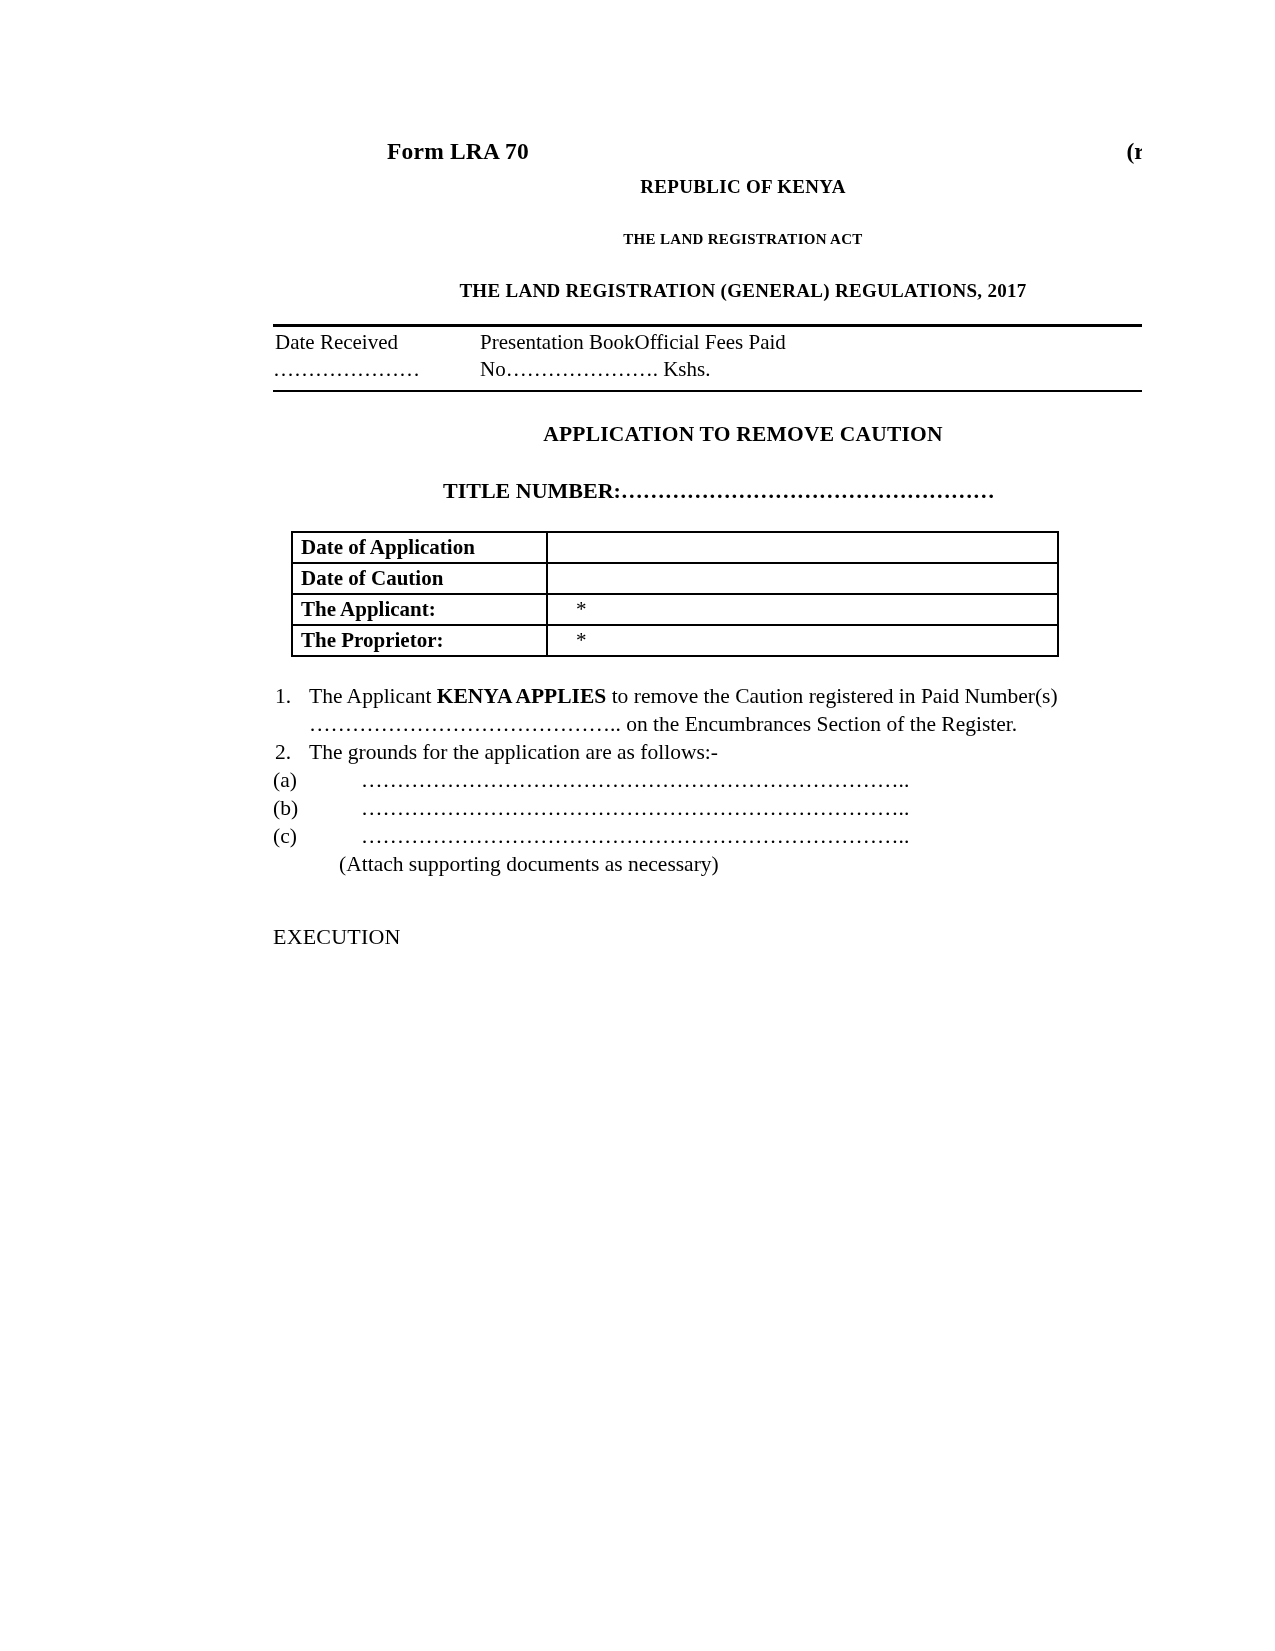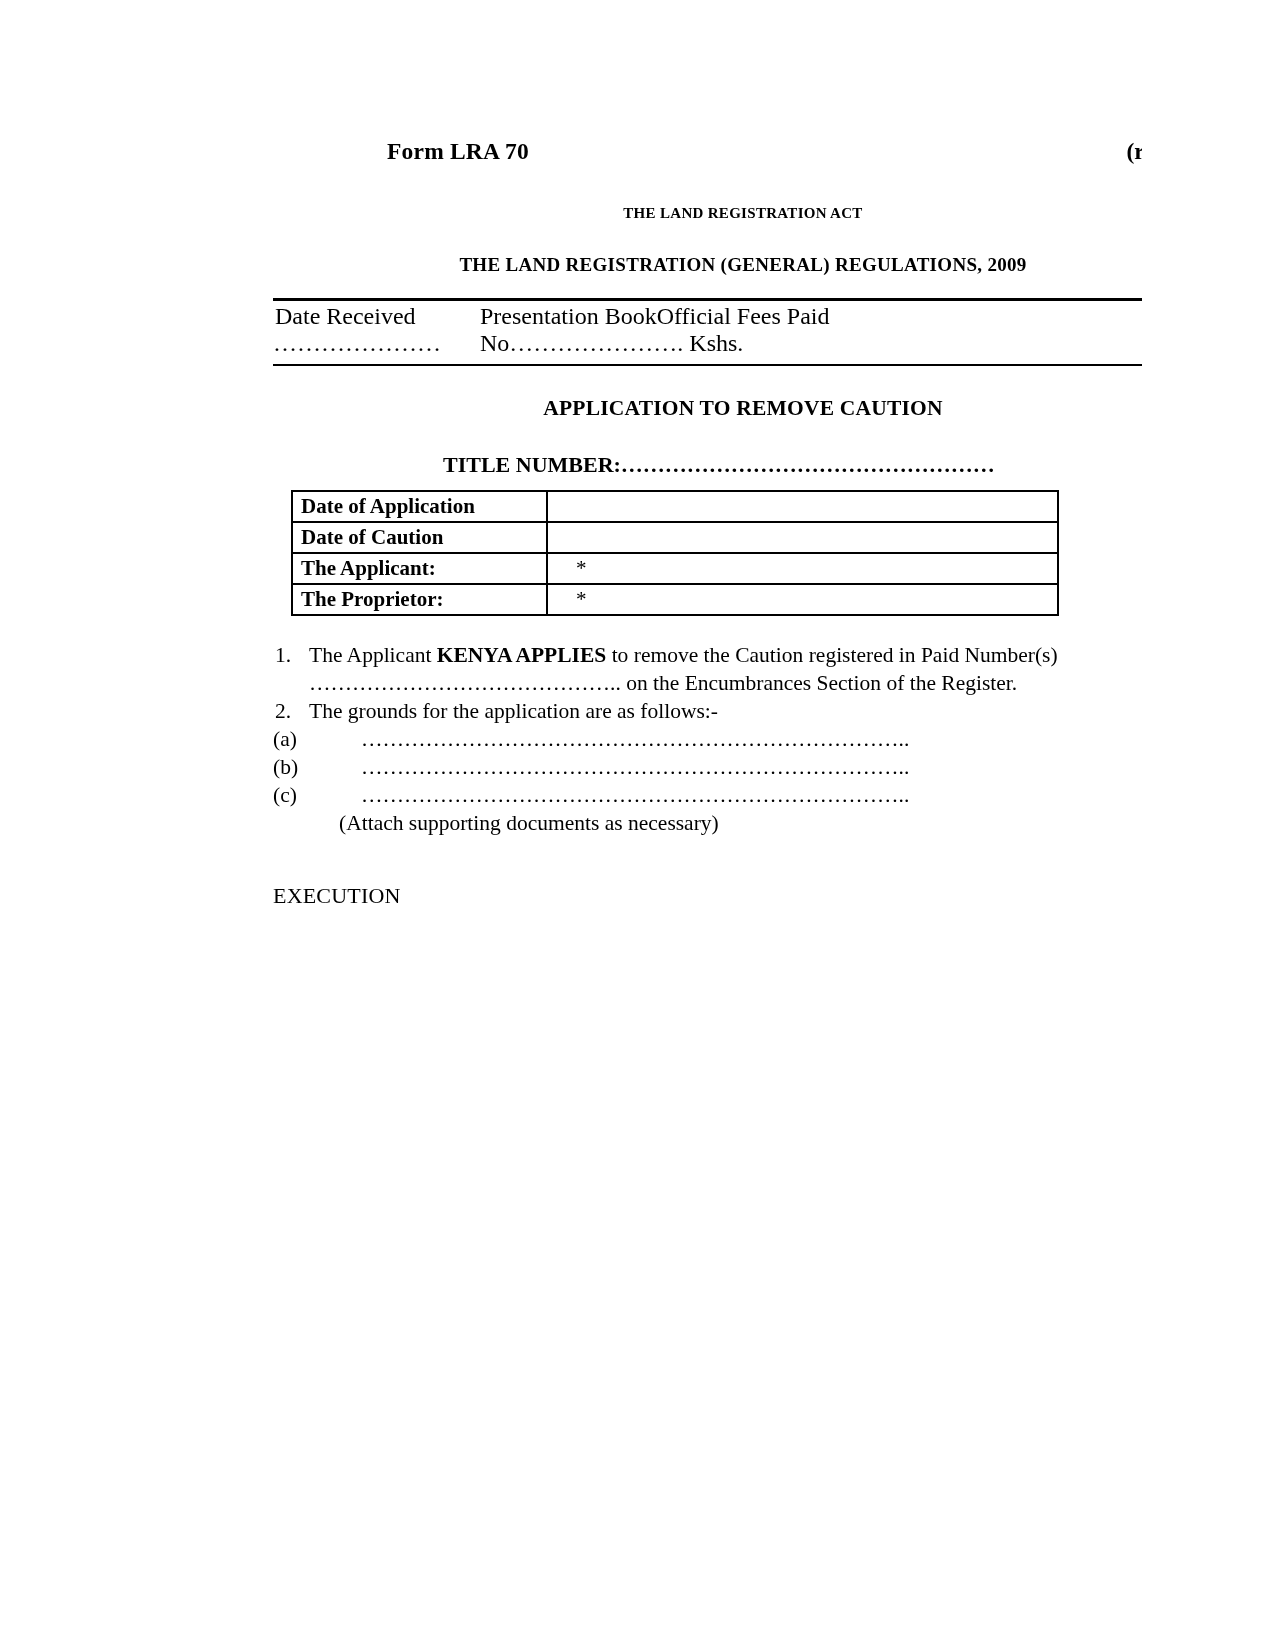--- a/index.html
+++ b/index.html
@@ -73,21 +73,21 @@
   .receipt {
     margin-top: 22px;
     border-top: 3px solid #000;
     border-bottom: 2px solid #000;
     padding: 2px 0 3px 0;
     position: relative;
     height: 58px;
   }
   .receipt .cell {
     position: absolute;
-    font-size: 24px;
+    font-size: 21px;
     line-height: 28px;
     white-space: pre;
   }
   .rc-date-label   { left: 2px;   top: 1px; }
   .rc-date-dots    { left: 0px;   top: 28px; }
   .rc-book-label   { left: 207px; top: 1px; }
   .rc-book-dots    { left: 207px; top: 28px; }
 
   
   .app-title {
@@ -101,21 +101,21 @@
     font-size: 22px;
     font-weight: bold;
     margin-top: 31px;
     padding-left: 170px;
     white-space: pre;
   }
 
   
   table.details {
     border-collapse: collapse;
-    margin-top: 12px;
+    margin-top: 27px;
     margin-left: 18px;
     width: 726px;
     table-layout: fixed;
   }
   table.details td {
     border: 2px solid #000;
     height: 26px;
     font-size: 21px;
     padding: 1px 0 2px 8px;
     vertical-align: middle;
@@ -190,22 +190,23 @@
 <body>
 
 <div class="page">
   <div class="content">
 
     <div class="header-row">
       <div class="form-code">Form LRA 70</div>
       <div class="reg-ref">(r. 80(5))</div>
     </div>
 
+    <div class="center-line republic">REPUBLIC OF KENYA</div>
     <div class="center-line act-title">THE LAND REGISTRATION ACT</div>
-    <div class="center-line regs-title">THE LAND REGISTRATION (GENERAL) REGULATIONS, 2009</div>
+    <div class="center-line regs-title">THE LAND REGISTRATION (GENERAL) REGULATIONS, 2017</div>
 
     <div class="receipt">
       <span class="cell rc-date-label">Date Received</span>
       <span class="cell rc-date-dots">…………………</span>
       <span class="cell rc-book-label">Presentation BookOfficial Fees Paid</span>
       <span class="cell rc-book-dots">No…………………. Kshs.</span>
     </div>
 
     <div class="app-title">APPLICATION TO REMOVE CAUTION</div>
 

